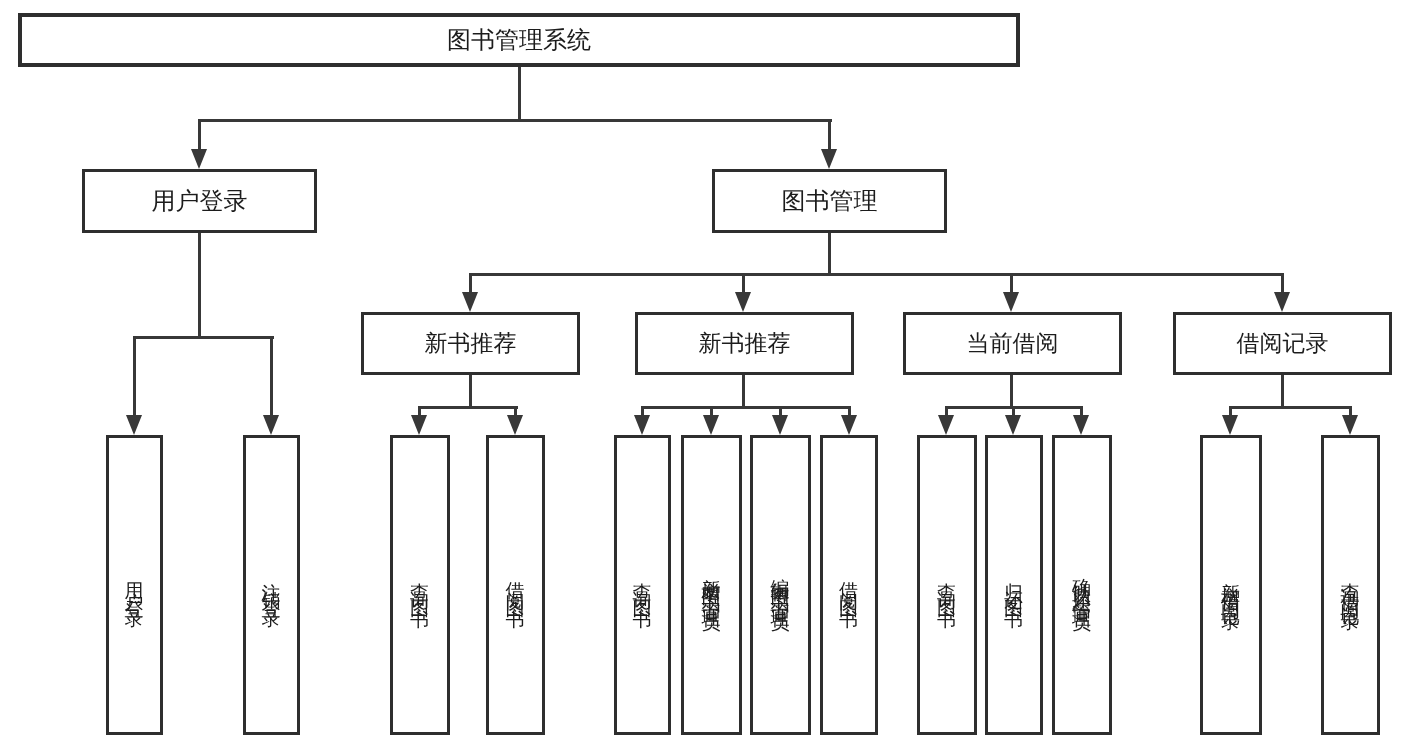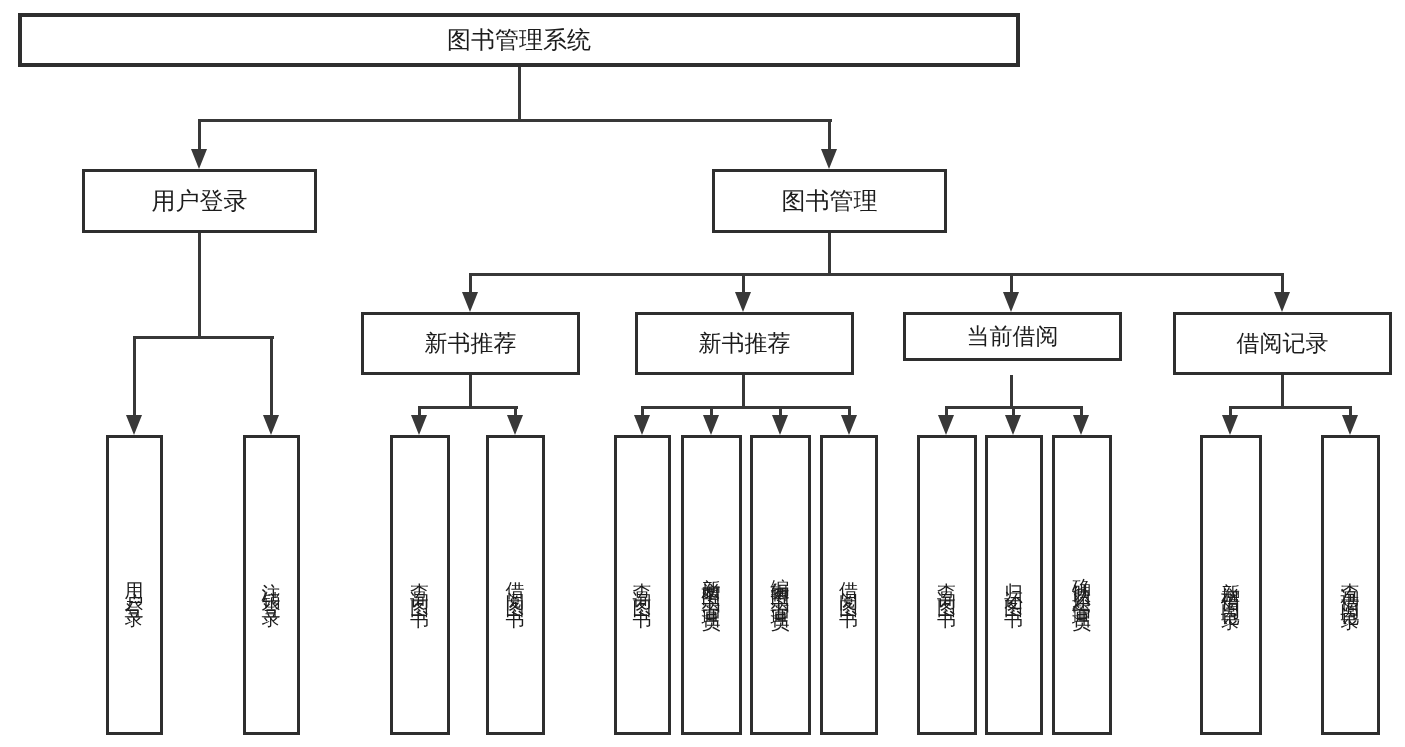--- a/index.html
+++ b/index.html
@@ -50,21 +50,21 @@
   <div class="box lvl1" style="left:712px;top:169px;width:235px;height:64px;">
     <span>图书管理</span>
   </div>
 
   <div class="box lvl2" style="left:361px;top:312px;width:219px;height:63px;">
     <span>新书推荐</span>
   </div>
   <div class="box lvl2" style="left:635px;top:312px;width:219px;height:63px;">
     <span>新书推荐</span>
   </div>
-  <div class="box lvl2" style="left:903px;top:312px;width:219px;height:49px;">
+  <div class="box lvl2" style="left:903px;top:312px;width:219px;height:63px;">
     <span>当前借阅</span>
   </div>
   <div class="box lvl2" style="left:1173px;top:312px;width:219px;height:63px;">
     <span>借阅记录</span>
   </div>
 
   <div class="box leaf" style="left:106px;width:57px;">
     <span class="vtext">用户登录</span>
   </div>
   <div class="box leaf" style="left:243px;width:57px;">

